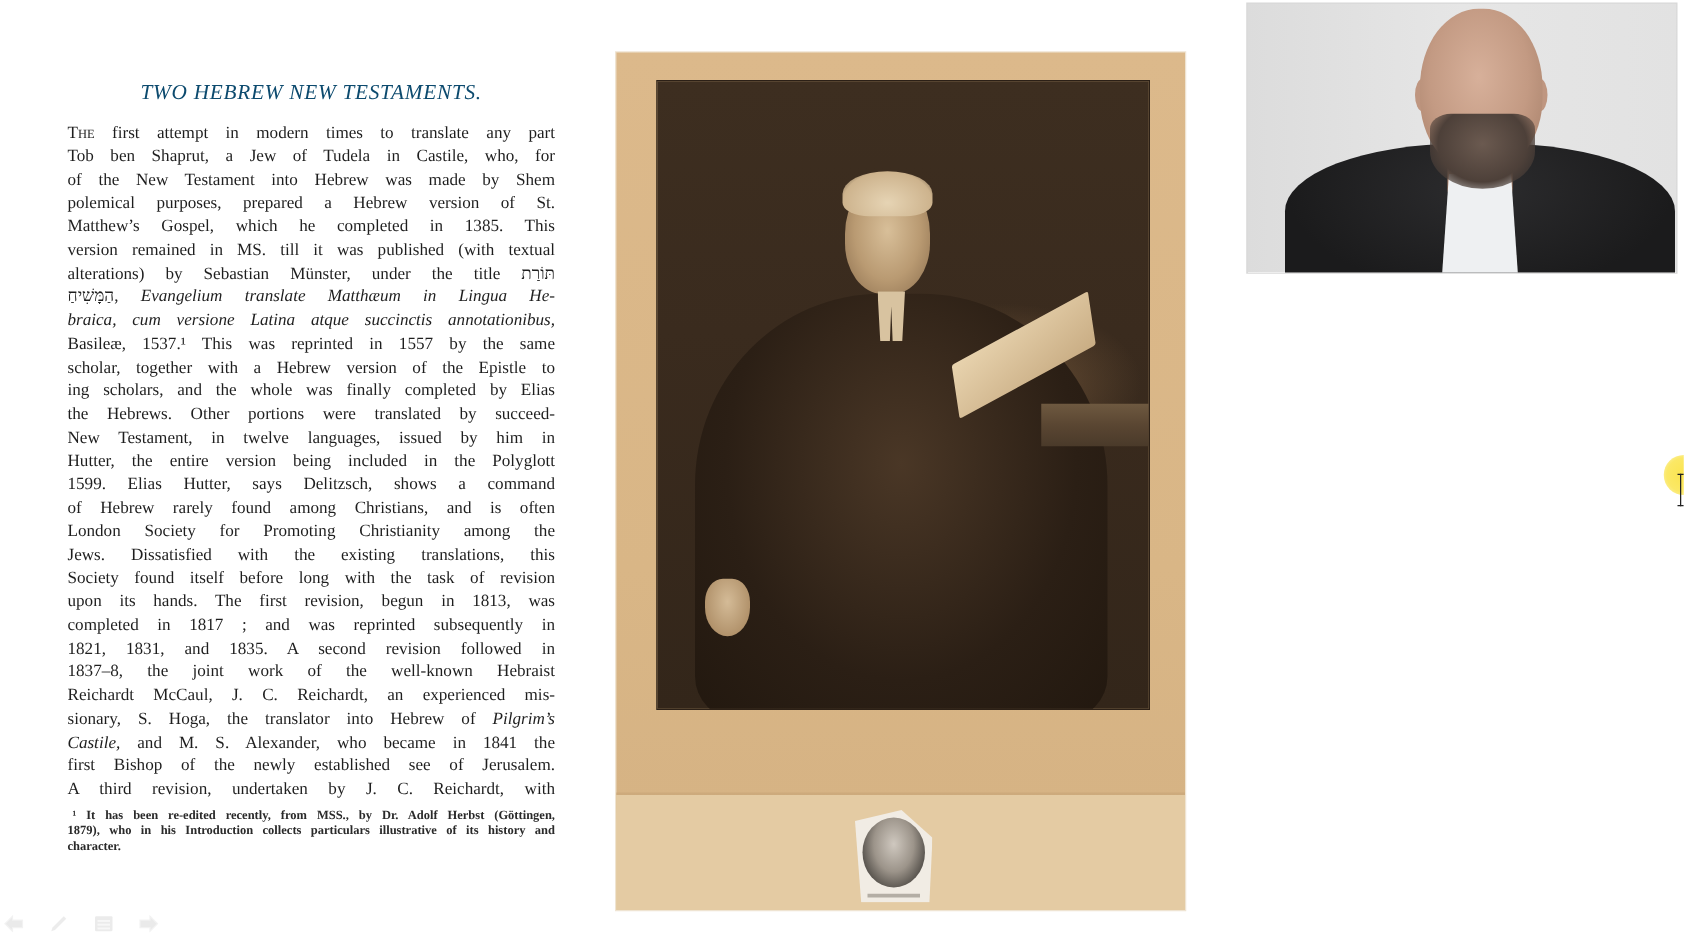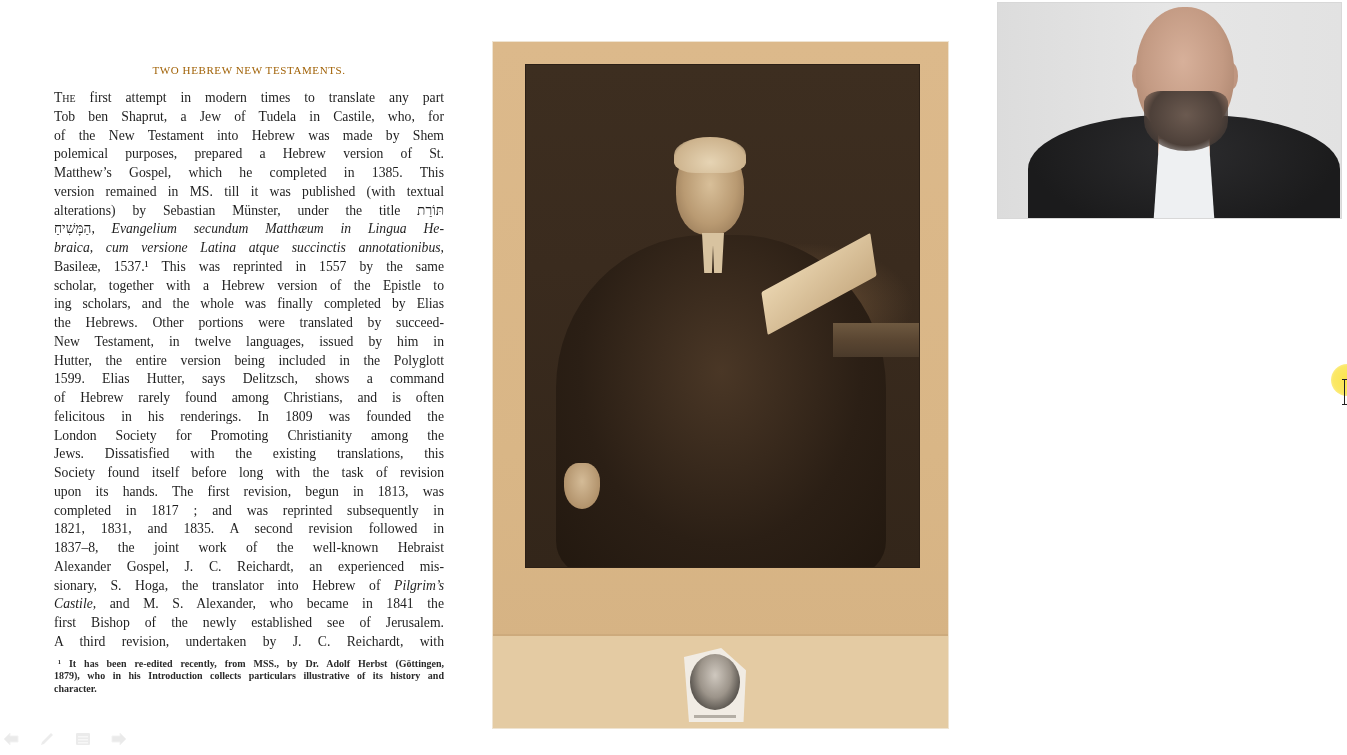--- a/index.html
+++ b/index.html
@@ -3,22 +3,22 @@
 <meta charset="utf-8">
 <style>
   html, body { margin:0; padding:0; }
   body {
     width:1347px; height:755px; background:#ffffff; position:relative; overflow:hidden;
     font-family:"Liberation Serif","DejaVu Serif",serif;
   }
   
   .page { position:absolute; left:54px; top:64px; width:390px; color:#1e1e1e; }
   .page-title {
-    text-align:center; font-size:11px; letter-spacing:0.6px;
-    margin:0 0 13px 0; color:#a16207;
+    text-align:center; font-style:italic; font-size:17px; letter-spacing:0.6px;
+    margin:0 0 13px 0; color:#0c4a6e;
   }
   .body-text {
     font-size:13.7px; line-height:18.75px; text-align:justify; text-align-last:auto; margin:0;
   }
   .body-text .line { display:block; text-align:justify; text-align-last:justify; white-space:nowrap; height:18.75px; }
   .sc { font-variant:small-caps; }
   .it { font-style:italic; }
   .footnote {
     margin-top:6px; font-size:10px; line-height:12.6px; font-weight:bold; color:#2a2a2a;
   }
@@ -137,39 +137,38 @@
 <div class="page">
   <div class="page-title">TWO HEBREW NEW TESTAMENTS.</div>
   <div class="body-text" id="body-text">
       <span class="line"><span class="sc">The</span><span> first attempt in modern times to translate any part</span></span>
       <span class="line"><span>Tob ben Shaprut, a Jew of Tudela in Castile, who, for</span></span>
       <span class="line"><span>of the New Testament into Hebrew was made by Shem</span></span>
       <span class="line"><span>polemical purposes, prepared a Hebrew version of St.</span></span>
       <span class="line"><span>Matthew’s Gospel, which he completed in 1385.  This</span></span>
       <span class="line"><span>version remained in MS. till it was published (with textual</span></span>
       <span class="line"><span>alterations) by Sebastian Münster, under the title תּוֹרַת</span></span>
-      <span class="line"><span>הַמָּשִׁיחַ, </span><span class="it">Evangelium secundum Matthæum in Lingua He-</span></span>
+      <span class="line"><span>הַמָּשִׁיחַ, </span><span class="it">Evangelium translate Matthæum in Lingua He-</span></span>
       <span class="line"><span class="it">braica, cum versione Latina atque succinctis annotationibus,</span></span>
       <span class="line"><span>Basileæ, 1537.¹  This was reprinted in 1557 by the same</span></span>
       <span class="line"><span>scholar, together with a Hebrew version of the Epistle to</span></span>
       <span class="line"><span>ing scholars, and the whole was finally completed by Elias</span></span>
       <span class="line"><span>the Hebrews.  Other portions were translated by succeed-</span></span>
       <span class="line"><span>New Testament, in twelve languages, issued by him in</span></span>
       <span class="line"><span>Hutter, the entire version being included in the Polyglott</span></span>
       <span class="line"><span>1599.  Elias Hutter, says Delitzsch, shows a command</span></span>
       <span class="line"><span>of Hebrew rarely found among Christians, and is often</span></span>
-      <span class="line"><span>felicitous in his renderings.  In 1809 was founded the</span></span>
       <span class="line"><span>London Society for Promoting Christianity among the</span></span>
       <span class="line"><span>Jews.  Dissatisfied with the existing translations, this</span></span>
       <span class="line"><span>Society found itself before long with the task of revision</span></span>
       <span class="line"><span>upon its hands.  The first revision, begun in 1813, was</span></span>
       <span class="line"><span>completed in 1817 ; and was reprinted subsequently in</span></span>
       <span class="line"><span>1821, 1831, and 1835.  A second revision followed in</span></span>
       <span class="line"><span>1837–8, the joint work of the well-known Hebraist</span></span>
-      <span class="line"><span>Alexander Gospel, J. C. Reichardt, an experienced mis-</span></span>
+      <span class="line"><span>Reichardt McCaul, J. C. Reichardt, an experienced mis-</span></span>
       <span class="line"><span>sionary, S. Hoga, the translator into Hebrew of </span><span class="it">Pilgrim’s</span></span>
       <span class="line"><span class="it">Castile,</span><span> and M. S. Alexander, who became in 1841 the</span></span>
       <span class="line"><span>first Bishop of the newly established see of Jerusalem.</span></span>
       <span class="line"><span>A third revision, undertaken by J. C. Reichardt, with</span></span>
     </div>
   <div class="footnote" id="footnote">
       <span class="line indent">¹ It has been re-edited recently, from MSS., by Dr. Adolf Herbst (Göttingen,</span>
       <span class="line">1879), who in his Introduction collects particulars illustrative of its history and</span>
       <span class="line end">character.</span>
     </div>

